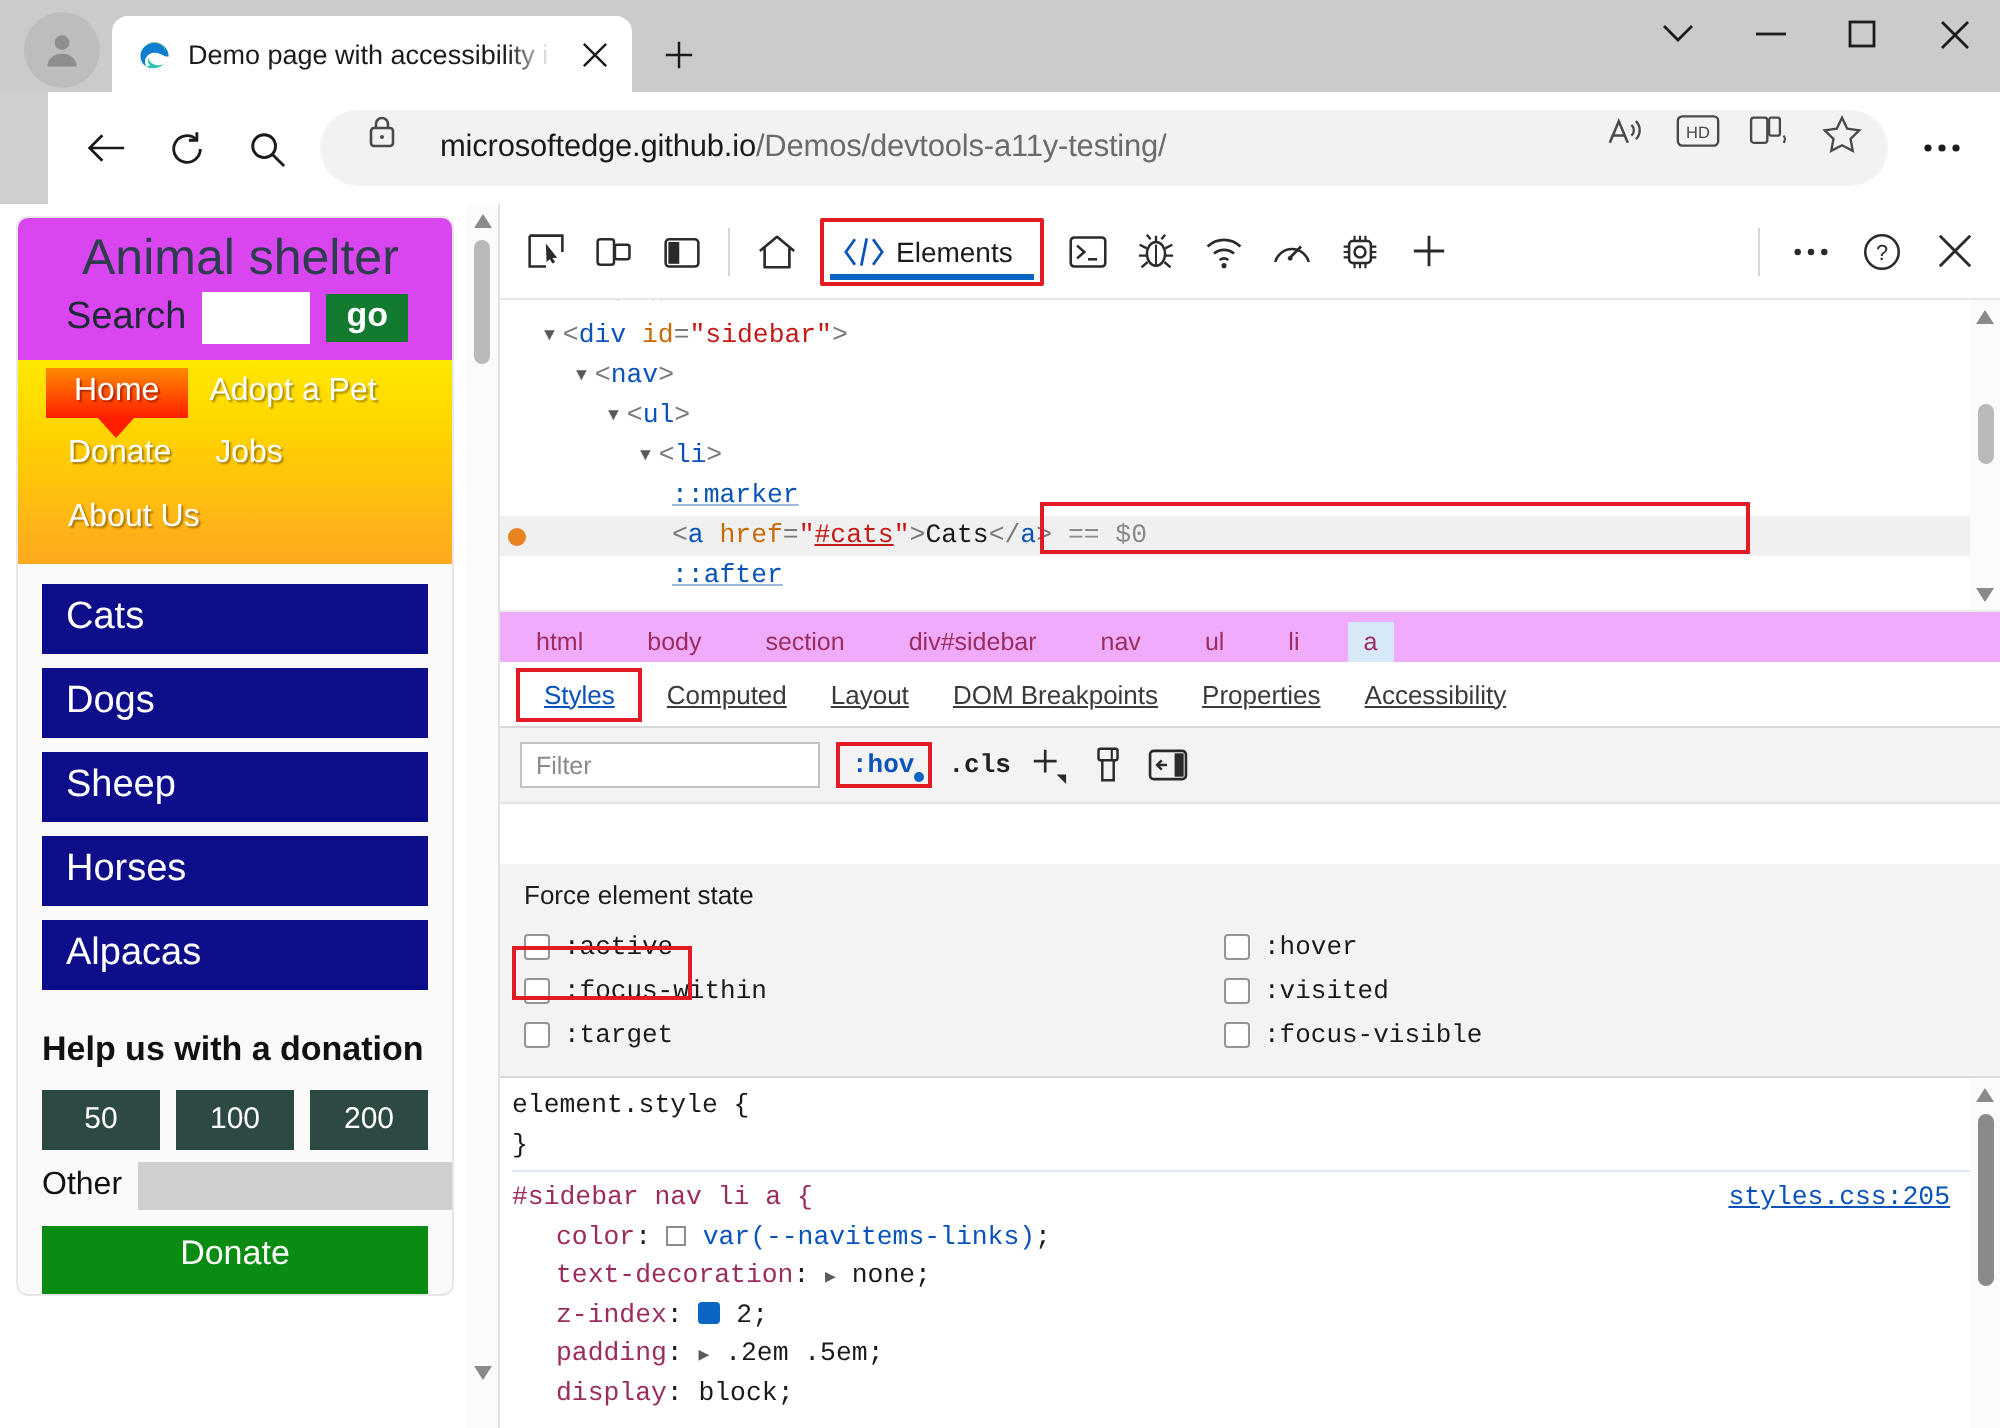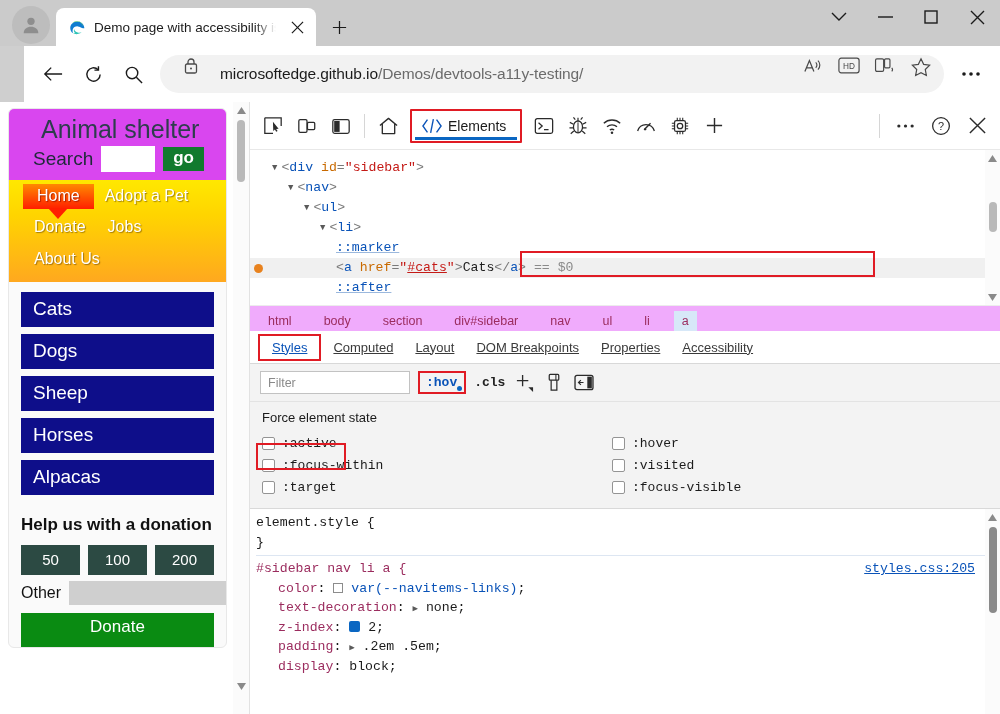--- a/index.html
+++ b/index.html
@@ -211,20 +211,21 @@
     border: 2.5px solid #e01b24; padding: 2px 7px 2px 6px; position: relative;
     font-family: "Liberation Mono", monospace; font-size: 13px; color: #0a53b8; font-weight: 700;
   }
   .hov-btn .dot { position: absolute; right: 2px; bottom: 1px; width: 5px; height: 5px; border-radius: 50%; background: #0a66c2; }
   .cls-btn { font-family: "Liberation Mono", monospace; font-size: 13px; color: #222; font-weight: 700; }
   .st-icon { width: 22px; height: 22px; display:flex; align-items:center; justify-content:center; }
 
   .force-state {
     flex: 0 0 auto; background: #f3f3f3; padding: 8px 12px 10px 12px; border-bottom: 1px solid #d9d9d9;
     position: relative;
+    margin-top: 30px;
   }
   .fs-title { font-size: 13px; color: #1b1b1b; margin-bottom: 7px; }
   .fs-cols { display: flex; }
   .fs-col { width: 350px; }
   .fs-item { display: flex; align-items: center; gap: 7px; height: 22px; font-family: "Liberation Mono", monospace; font-size: 13px; color: #1b1b1b; }
   .cbx { width: 13px; height: 13px; border: 1px solid #949494; background: #ffffff; border-radius: 2px; flex: 0 0 13px; position: relative; }
   .cbx.checked { background: #e9e9e9; border: 2px solid #1b1b1b; }
   .cbx.checked::after { content: "✓"; position: absolute; left: 0px; top: -4px; font-size: 12px; color: #111; }
   .hl-focus { position: absolute; border: 2.5px solid #e01b24; left: 6px; top: 41px; width: 90px; height: 27px; pointer-events: none; }
 

